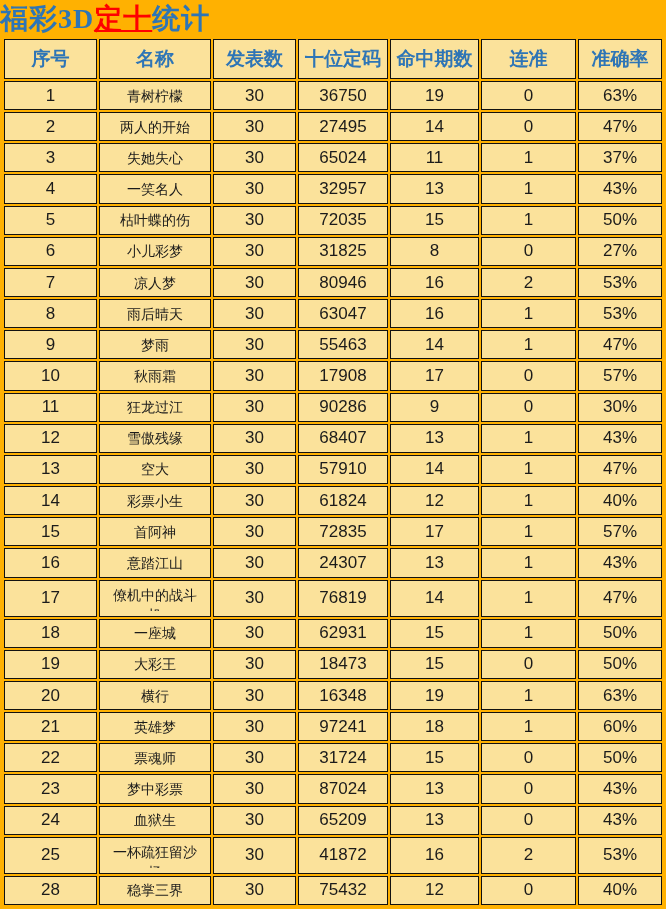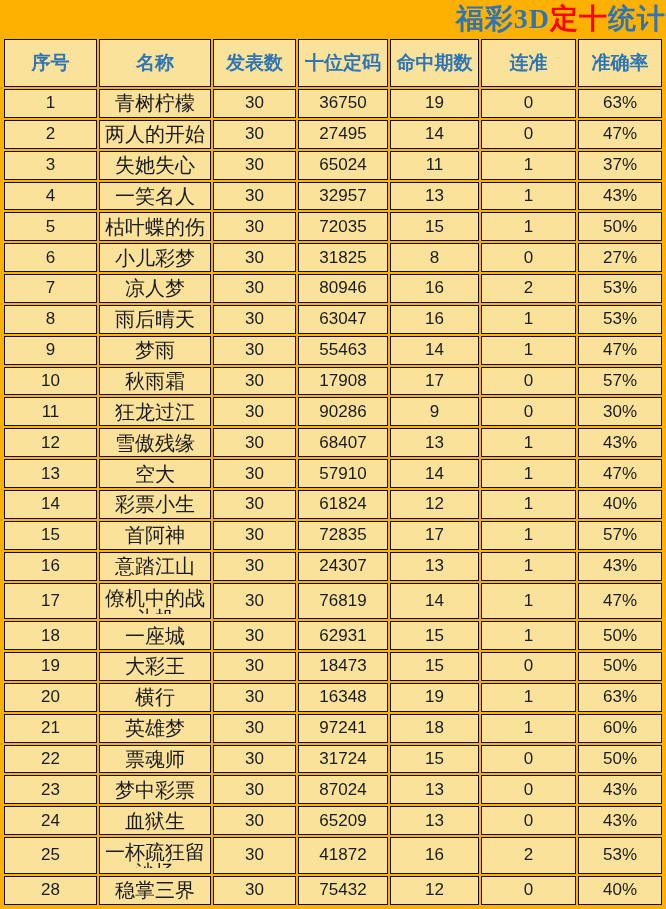--- a/index.html
+++ b/index.html
@@ -12,69 +12,69 @@
   }
   html,body{margin:0;padding:0;}
   body{width:666px;height:909px;overflow:hidden;}
   .page{
     width:666px;height:909px;
     background:var(--orange);
     box-sizing:border-box;
   }
   .title-bar{
     height:37px;
-    display:flex;align-items:center;justify-content:flex-end;
+    display:flex;align-items:center;justify-content:flex-start;
     font-family:"Liberation Serif","DejaVu Serif",serif;
     font-weight:bold;
     font-size:28px;
     letter-spacing:1px;
     user-select:none;
   }
   .title-blue{color:var(--blue);}
-  .title-red{color:var(--red);}
+  .title-red{color:var(--red);text-decoration:underline;}
   table.stats{
     width:662px;
     height:870px;
     margin:0 2px;
     border-collapse:separate;
     border-spacing:2px;
     table-layout:fixed;
   }
   th,td{
     border:1px solid var(--grid);
     background:var(--cell);
     text-align:center;
     vertical-align:middle;
     padding:0;
     box-sizing:border-box;
     overflow:hidden;
   }
   th{
-    height:48px;
+    height:40px;
     color:var(--blue);
     font-family:Liberation Mono, monospace;
     font-weight:bold;
     font-size:19px;
   }
   td{
     color:var(--ink);
     font-family:"Liberation Sans","DejaVu Sans",sans-serif;
     font-size:17px;
   }
   td .num{
     font-family:"Liberation Sans","DejaVu Sans",sans-serif;
     font-size:17px;
   }
   .name-clip{
     display:block;
     max-height:26px;
     line-height:20px;
     overflow:hidden;
-    padding:0 0;
-    font-size:20px;
+    padding:0 12px;
+    font-size:14px;
   }
 </style>
 </head>
 <body>
 
 <div class="page">
 
   <div class="title-bar">
     <span class="title-blue">福彩3D</span>
       <span class="title-red">定十</span>

